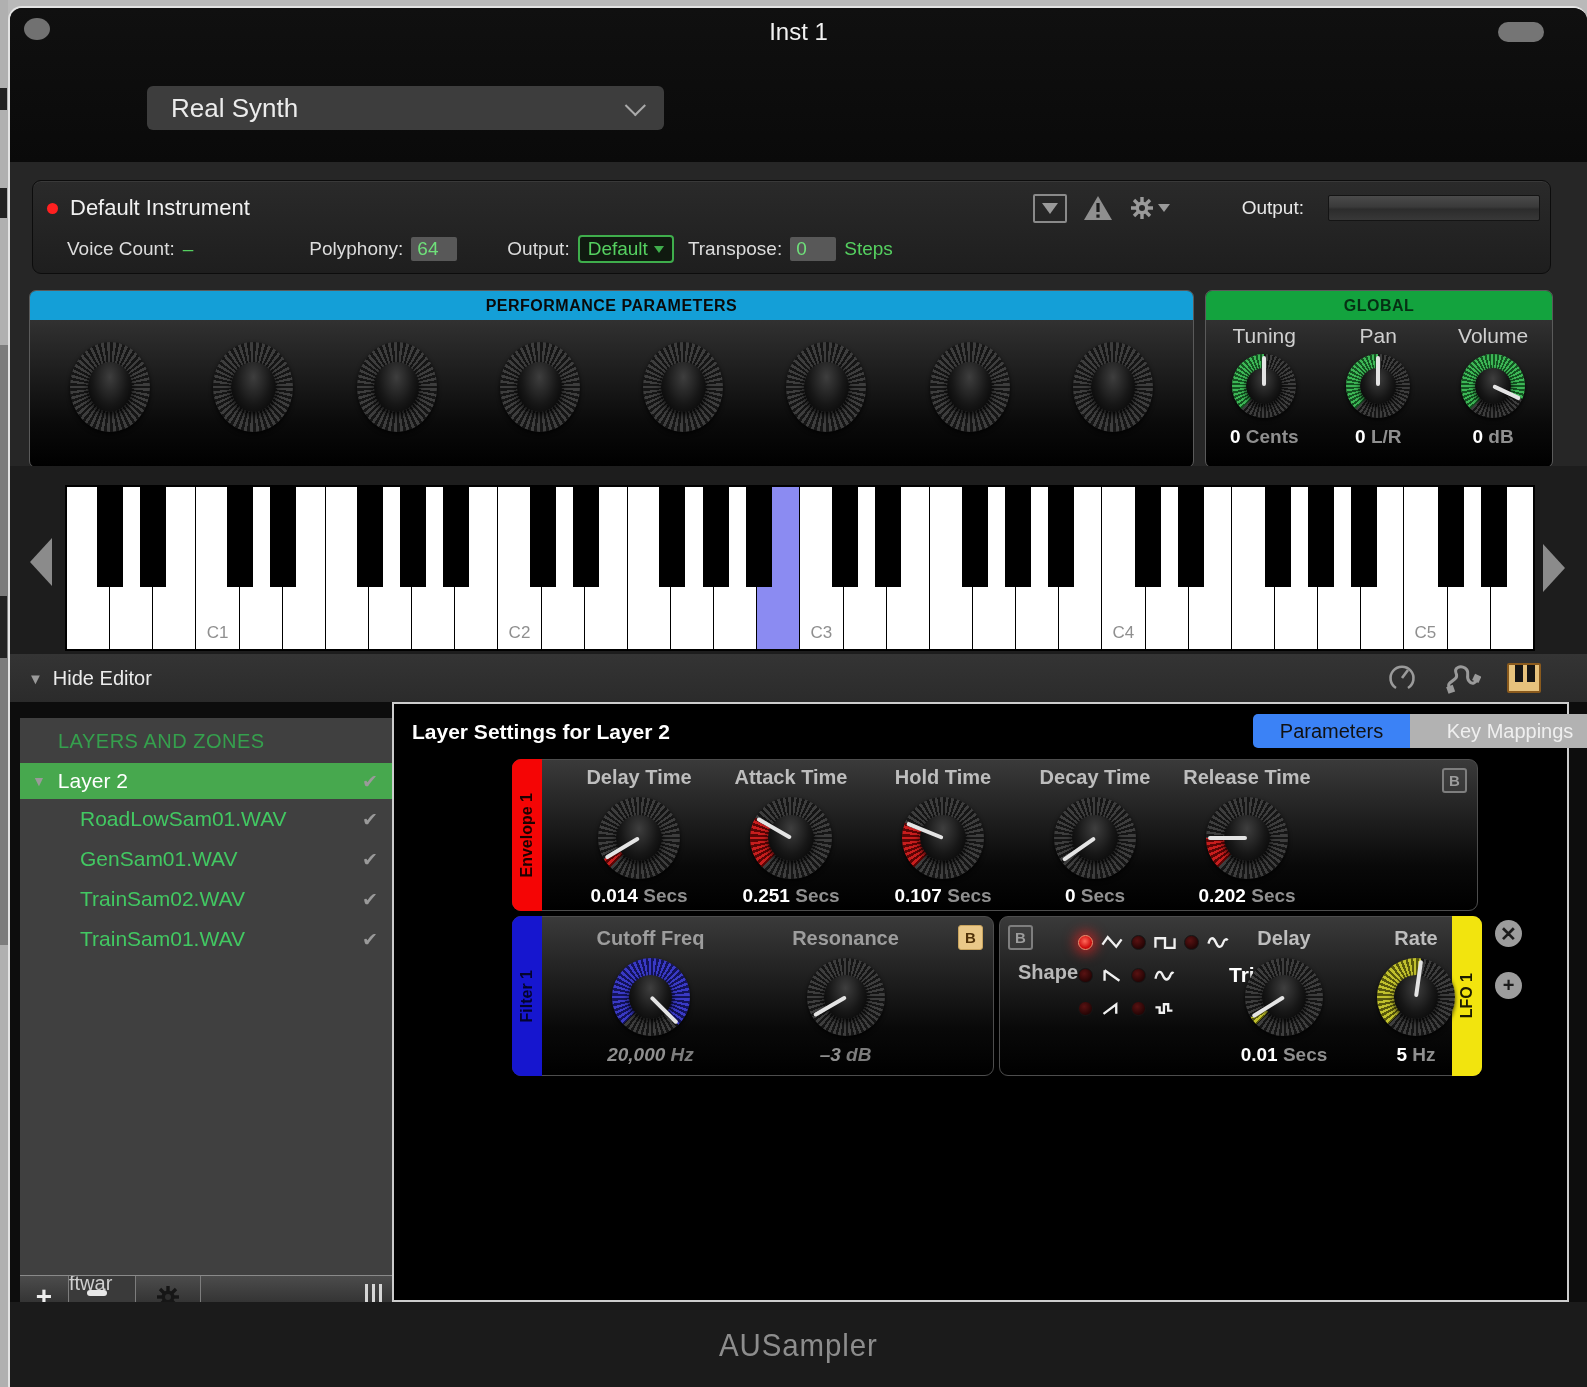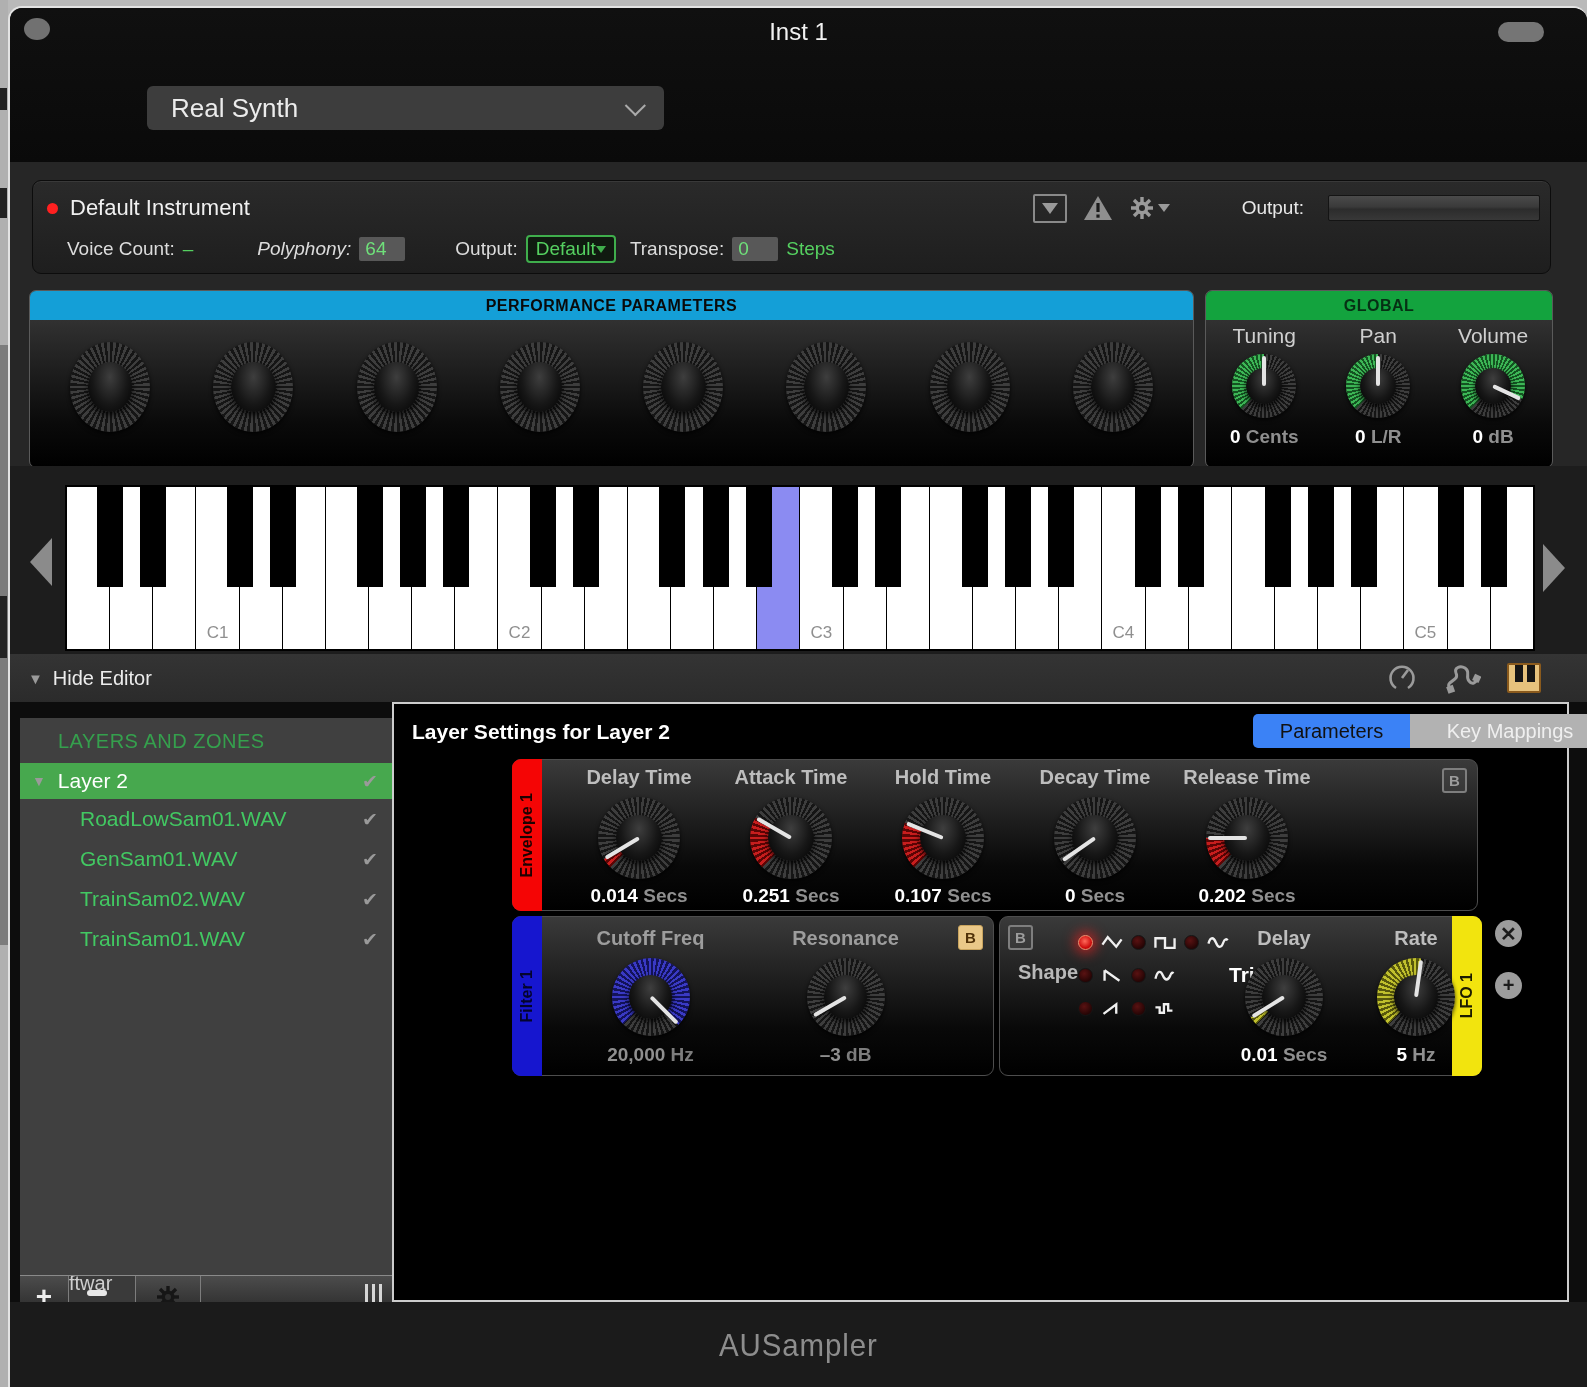--- a/index.html
+++ b/index.html
@@ -30,21 +30,21 @@
   .hdr-icons{display:flex;align-items:center;gap:16px;margin-left:auto;}
   .ddbox{width:34px;height:29px;border:2px solid #8a8a8a;border-radius:2px;display:flex;align-items:center;justify-content:center;box-sizing:border-box;}
   .ddbox .tri{width:0;height:0;border-left:8px solid transparent;border-right:8px solid transparent;border-top:11px solid #9a9a9a;}
   .gearwrap{display:flex;align-items:center;gap:3px;}
   .caret-sm{width:0;height:0;border-left:6px solid transparent;border-right:6px solid transparent;border-top:8px solid #9a9a9a;}
   .out-label{color:#e8e8e8;font-size:19px;margin-left:56px;}
   .out-field{width:210px;height:24px;margin:0 10px 0 8px;border:1px solid #141414;background:linear-gradient(#4a4a4a,#3a3a3a 45%,#2c2c2c 55%,#383838);border-radius:2px;}
   .inst-row2{position:absolute;left:0;top:52px;width:100%;height:32px;display:flex;align-items:center;color:#dcdcdc;font-size:19px;}
   .inst-row2 .grn{color:#55d060;}
   .valbox{display:inline-block;min-width:34px;padding:1px 6px;background:#585858;color:#6fe07a;text-align:left;border-radius:2px;margin-left:8px;font-size:19px;}
-  .defbox{display:inline-flex;align-items:center;border:2px solid #3fae4c;background:#101a10;border-radius:4px;padding:1px 8px;color:#55d060;font-size:19px;margin-left:8px;}
+  .defbox{display:inline-flex;align-items:center;gap:6px;border:2px solid #3fae4c;background:#101a10;border-radius:4px;padding:1px 8px;color:#55d060;font-size:19px;margin-left:8px;}
   .defbox .tri{width:0;height:0;border-left:5px solid transparent;border-right:5px solid transparent;border-top:7px solid #3fae4c;}
 
   
   .knob{position:relative;border-radius:50%;box-shadow:0 2px 4px rgba(0,0,0,.8);}
   .knob .arc,.knob .ticks{position:absolute;inset:0;border-radius:50%;}
   .knob .ticks{background:repeating-conic-gradient(rgba(0,0,0,.55) 0deg 4deg, rgba(170,170,170,.12) 4deg 8deg);}
   .knob .face{position:absolute;inset:22%;border-radius:50%;background:radial-gradient(ellipse at 50% 30%,#3e3e3e 0%,#171717 55%,#000 100%);box-shadow:0 3px 6px rgba(0,0,0,.8);}
   .knob .ptr{position:absolute;left:calc(50% - 2px);bottom:50%;width:4px;border-radius:2px;background:#e4e4e4;transform-origin:50% 100%;}
 
   .kcol{display:flex;flex-direction:column;align-items:center;}
@@ -129,21 +129,21 @@
   .env-panel{left:118px;top:55px;width:964px;height:150px;}
   .env-knobs{position:absolute;left:50px;top:6px;display:flex;}
   .env-knobs .kcol{width:152px;}
   .env-knobs .klabel{margin-bottom:8px;}
   .env-knobs .kvalue{margin-top:6px;}
 
   .filter-panel{left:118px;top:212px;width:480px;height:158px;}
   .filter-knobs{position:absolute;left:40px;top:10px;display:flex;}
   .filter-knobs .kcol{width:195px;}
   .filter-knobs .klabel{color:#9d9d9d;margin-bottom:8px;}
-  .filter-knobs .kvalue{margin-top:8px;}
+  .filter-knobs .kvalue{margin-top:8px;font-style:italic;}
 
   .lfo-panel{left:605px;top:212px;width:481px;height:158px;}
   .shape-block{position:absolute;left:18px;top:6px;width:200px;display:flex;align-items:center;}
   .shape-title{color:#b9b9b9;font-size:20px;font-weight:bold;}
   .shape-grid{margin-top:6px;display:flex;flex-direction:column;gap:7px;}
   .shape-row{display:flex;align-items:center;gap:8px;height:26px;}
   .radio{width:15px;height:15px;border-radius:50%;background:radial-gradient(circle at 40% 35%,#5a1212,#260505 70%);border:1px solid #151515;box-sizing:border-box;}
   .radio.sel{background:radial-gradient(circle at 45% 40%,#ff6a5a,#d01010 60%,#8a0000);border:1px solid #ff9070;box-shadow:0 0 12px 4px rgba(255,30,30,.55);}
   .shape-name{color:#fff;font-size:21px;font-weight:bold;margin-top:6px;}
   .lfo-knobs{position:absolute;left:218px;top:10px;display:flex;}
@@ -204,21 +204,21 @@
             </svg>
             <span class="caret-sm"></span>
           </span>
           <span class="out-label">Output:</span>
           <span class="out-field"></span>
         </div>
       </div>
       <div class="inst-row2">
         <span style="margin-left:34px;">Voice Count:</span>
         <span class="grn" style="margin-left:8px;">–</span>
-        <span style="margin-left:64px;font-style:italic;">Polyphony:</span>
+        <span style="margin-left:116px;">Polyphony:</span>
         <span class="valbox">64</span>
         <span style="margin-left:50px;">Output:</span>
         <span class="defbox">
           <span>Default</span>
             <span class="tri"></span>
         </span>
         <span style="margin-left:14px;">Transpose:</span>
         <span class="valbox">0</span>
         <span class="grn" style="margin-left:8px;">Steps</span>
       </div>

